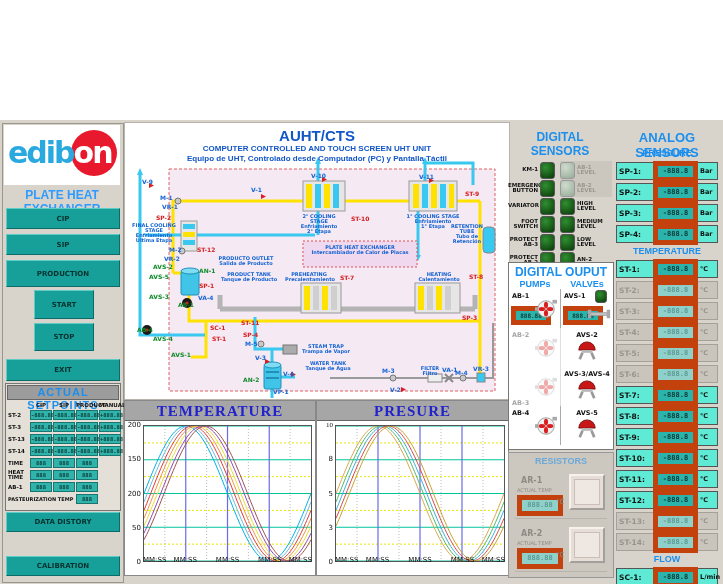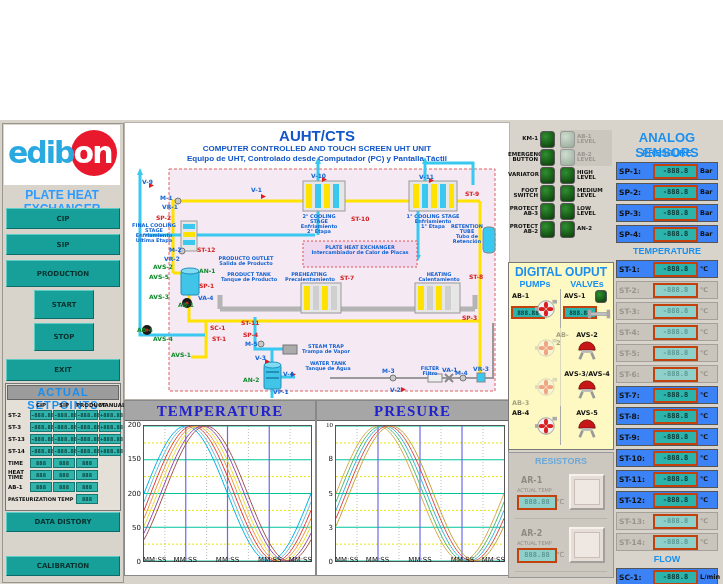--- a/index.html
+++ b/index.html
@@ -66,39 +66,39 @@
   #dsens{position:absolute;left:508px;top:10px;width:104px;height:128px;}
   #ds-grid{display:grid;grid-template-columns:1fr 1fr;}
   .ds-cell{display:flex;align-items:center;height:18px;gap:2px;}
   .ds-lab{font:bold 5.5px "DejaVu Sans",sans-serif;color:#111;width:30px;text-align:right;line-height:5.5px;white-space:pre-line;}
   .ds-lab.rt{text-align:left;}
   .ds-lab.dim{color:#9b978f;}
   .led{width:13px;height:15px;border-radius:3px;border:1px solid #555;
        background:radial-gradient(circle at 35% 30%,#2F8F2F,#0A3A0A);flex:none;}
   .led.dim{background:radial-gradient(circle at 35% 30%,#cfdccf,#96ab96);border-color:#999;}
   .ds-dimbg{background:#CBC7BF;}
-  #dout{position:absolute;left:508px;top:142px;width:104px;height:186px;background:#fef9c3;border:1px solid #777;}
+  #dout{position:absolute;left:508px;top:142px;width:104px;height:186px;background:#ffffff;border:1px solid #777;}
   #do-heads{display:grid;grid-template-columns:1fr 1fr;}
   .do-col{display:grid;grid-template-columns:1fr 1fr;}
   .do-cell{position:relative;height:39px;border-right:1px solid #AAA;}
   .do-cell.vcol{border-right:none;}
   .do-lab{font:bold 6.5px "DejaVu Sans",sans-serif;color:#111;}
   .do-cell.dis{opacity:0.38;}
   .disp{background:#2CB4AC;color:#0D3A36;font:bold 7px "DejaVu Sans Mono",monospace;text-align:center;
-        border:2px solid #c2410c;}
+        border:5px solid #c2410c;}
   .disp.dim{background:#90D0CA;color:#5E9B96;}
   #resistors{position:absolute;left:508px;top:332px;width:104px;height:124px;background:#CCC8C0;border:1px solid #999;}
   .r-item{position:relative;height:50px;margin:2px 6px;border-bottom:1px solid #b8b4ac;}
   .r-lab{font:bold 8px "DejaVu Sans",sans-serif;color:#8f8b83;}
   .r-sub{font:5px "DejaVu Sans",sans-serif;color:#8f8b83;}
   .rbtn{position:absolute;right:2px;top:6px;width:32px;height:32px;background:#E6DDD6;
         border:2px outset #F7F1EB;}
   .rbtn > div{position:absolute;inset:3px;background:#EFE8E2;border:1px solid #cabfb8;}
   #analog{position:absolute;left:613px;top:10px;width:108px;height:448px;}
-  .arow{display:flex;align-items:center;height:16px;margin:0 3px 3px 3px;background:#3b82f6;
+  .arow{display:flex;align-items:center;height:16px;margin:0 3px 3px 3px;background:#5eead4;
         border:1px solid #555;padding:0 2px;gap:2px;}
   .arow.dis{background:#C9C5BD;border-color:#a5a199;}
   .alab{font:bold 7.5px "DejaVu Sans",sans-serif;color:#111;width:32px;flex:none;}
   .arow.dis .alab{color:#98948c;}
   .adisp{flex:1;height:11px;line-height:11px;}
   .aunit{font:bold 6.5px "DejaVu Sans",sans-serif;color:#111;width:15px;flex:none;line-height:6px;}
   .arow.dis .aunit{color:#98948c;}
   .a-sub{height:12px;margin-bottom:2px;}
 </style>
 </head>
@@ -444,20 +444,21 @@
             <span style="left: 0%; transform: none;">MM:SS</span>
             <span style="left: 25%; transform: translateX(-50%);">MM:SS</span>
             <span style="left: 50%; transform: translateX(-50%);">MM:SS</span>
             <span style="left: 75%; transform: translateX(-50%);">MM:SS</span>
             <span style="left: 100%; transform: translateX(-100%);">MM:SS</span>
           </div>
       </div>
     </div>
 
     <div id="dsens">
+      <div class="blue-title" style="margin-bottom:3px;">DIGITAL SENSORS</div>
       <div id="ds-grid">
           <div class="ds-cell">
             <span class="ds-lab">KM-1</span>
             <span class="led"></span>
           </div>
           <div class="ds-cell ds-dimbg">
             <span class="led dim"></span>
             <span class="ds-lab rt dim">AB-1 LEVEL</span>
           </div>
           <div class="ds-cell">
@@ -530,21 +531,21 @@
             <span class="do-lab" style="position: absolute; left: 3px; top: 3px;">AVS-1</span>
             <span class="led" style="position: absolute; right: 6px; top: 1px; width: 10px; height: 11px;"></span>
             <span class="disp" style="position: absolute; left: 2px; top: 17px; width: 30px; height: 9px; line-height: 9px; font-size: 6px;">888.88</span>
             <span style="position: absolute; right: 2px; top: 16px;"><svg width="24" height="12" viewBox="0 0 26 14">
                 <rect x="2" y="5" width="22" height="4" fill="#C0C0C0" stroke="#888" stroke-width="0.5"></rect>
                 <rect x="0" y="2" width="4" height="10" fill="#A8A8A8"></rect>
                 <rect x="22" y="2" width="4" height="10" fill="#A8A8A8"></rect>
               </svg></span>
           </div>
           <div class="do-cell dis">
-            <span class="do-lab" style="position: absolute; left: 3px; top: 3px; margin-left: 44px;">AB-2</span>
+            <span class="do-lab" style="position: absolute; left: 3px; top: 3px;">AB-2</span>
             <span style="position: absolute; right: 2px; top: 9px;"><svg width="24" height="22" viewBox="0 0 26 24">
                 <rect x="20" y="2" width="5" height="4" fill="#AAA"></rect>
                 <rect x="1" y="10" width="4" height="4" fill="#AAA"></rect>
                 <circle cx="13" cy="12" r="9" fill="#F0F0F0" stroke="#999"></circle>
                 <g fill="#D81E1E">
                   <ellipse cx="13" cy="7.5" rx="2.2" ry="3.5"></ellipse>
                   <ellipse cx="13" cy="16.5" rx="2.2" ry="3.5"></ellipse>
                   <ellipse cx="8.5" cy="12" rx="3.5" ry="2.2"></ellipse>
                   <ellipse cx="17.5" cy="12" rx="3.5" ry="2.2"></ellipse>
                 </g>

